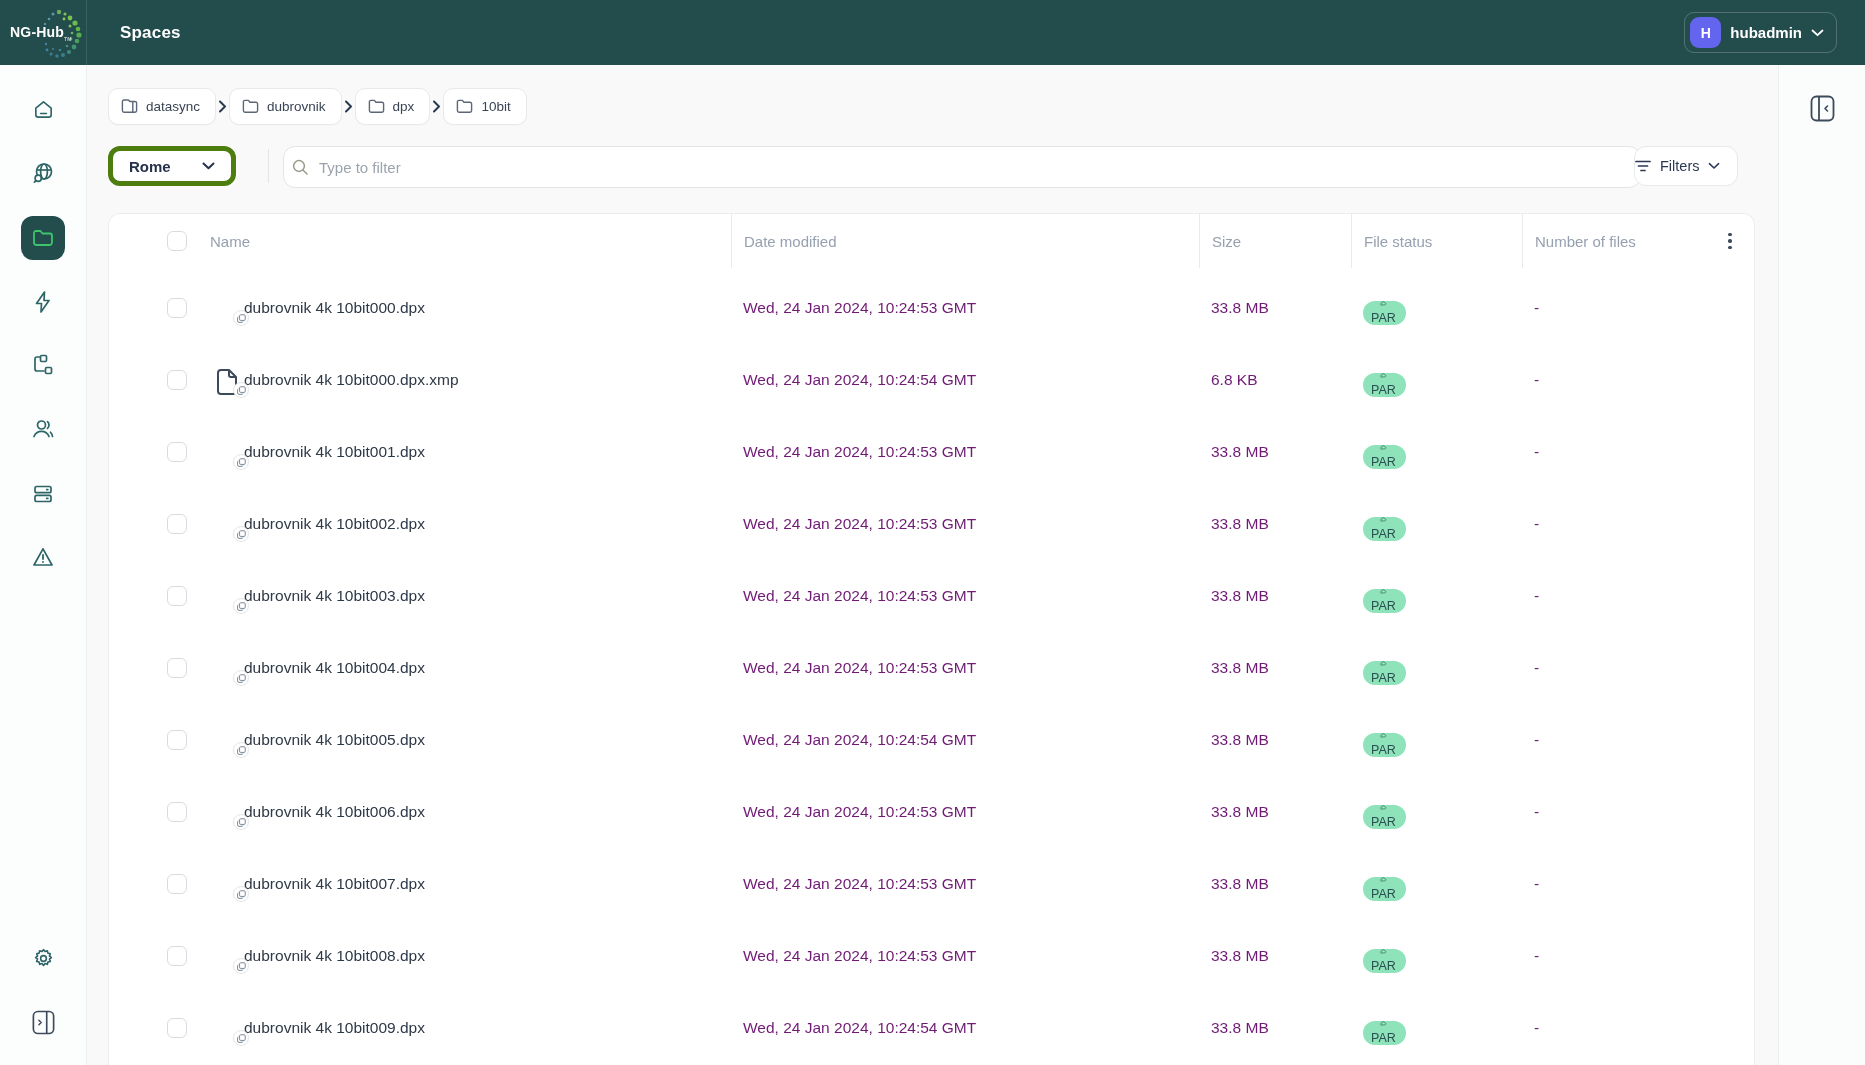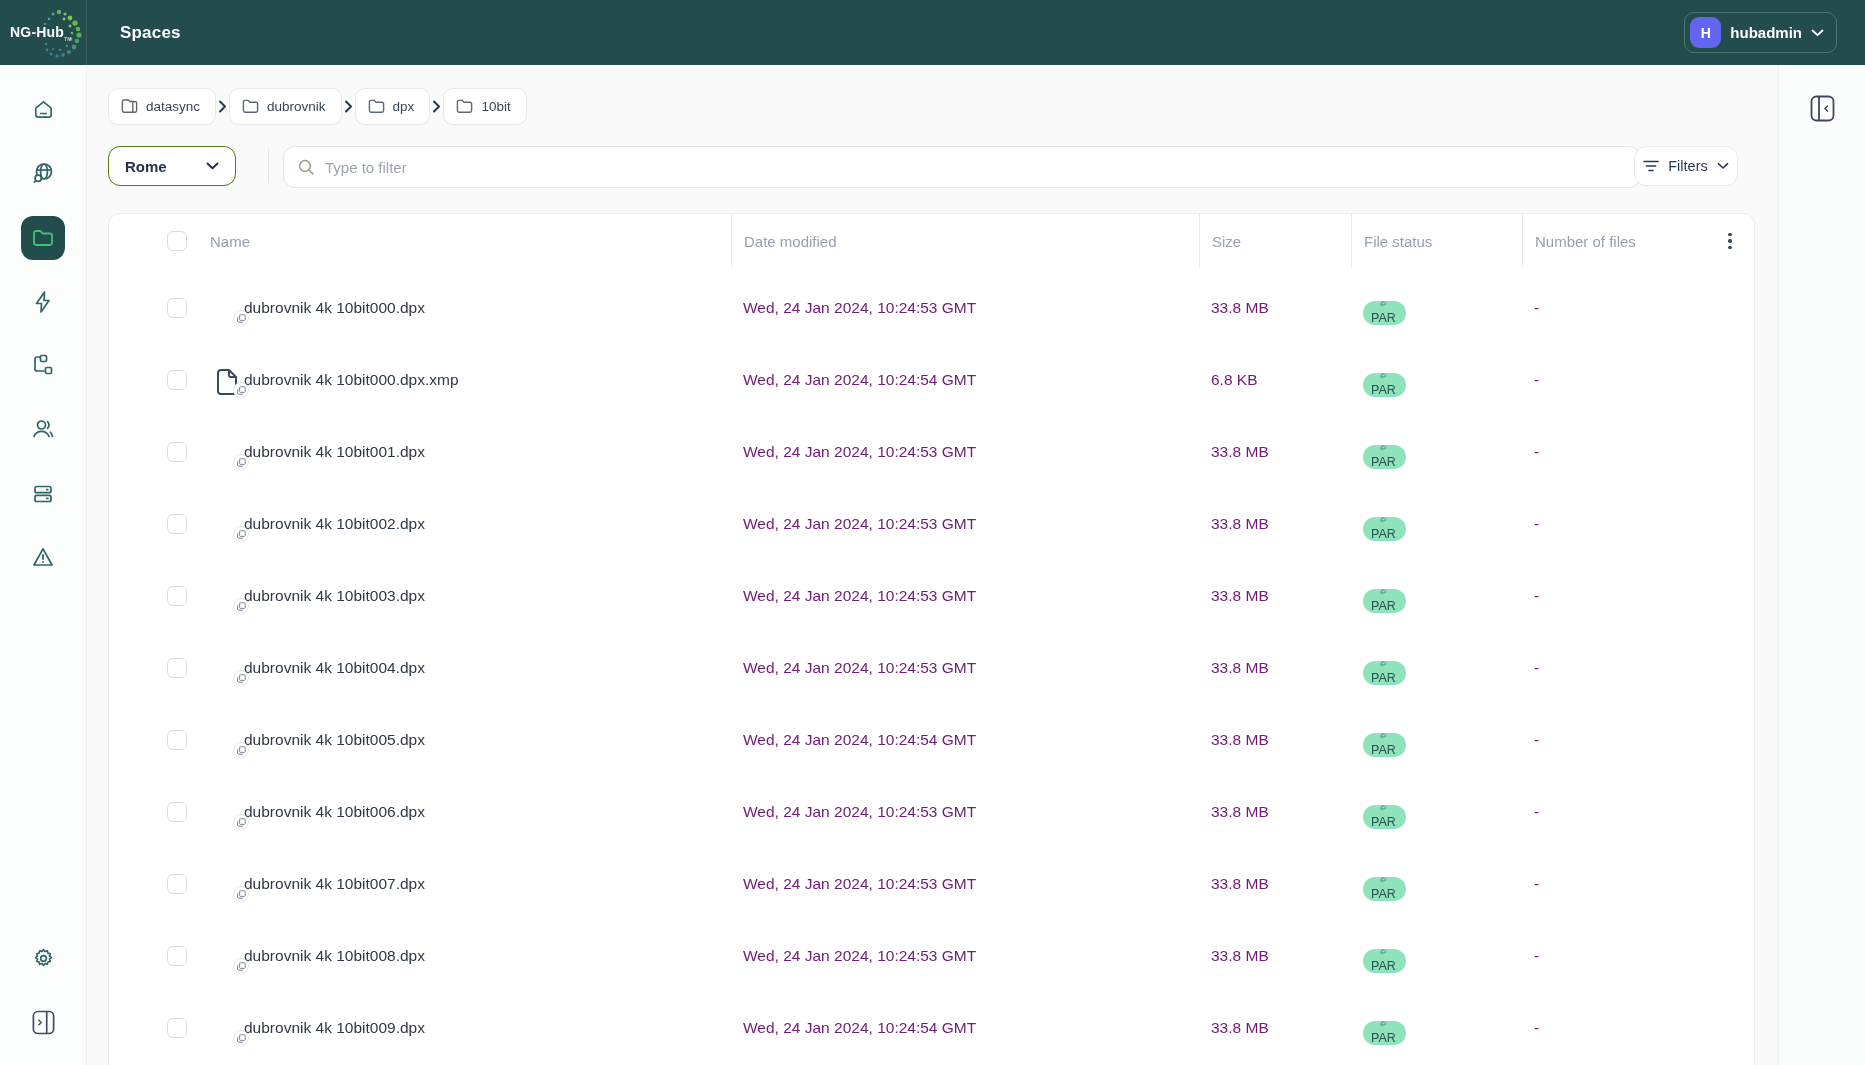--- a/index.html
+++ b/index.html
@@ -32,27 +32,27 @@
   .main { position:absolute; top:65px; left:87px; right:87px; bottom:0; }
 
   
   .crumbs { position:absolute; top:23px; left:21px; display:flex; align-items:center; gap:2px; }
   .crumb { display:flex; align-items:center; gap:8px; height:37px; background:#fff; border:1px solid #e7e9eb; border-radius:10px; padding:0 15px 0 12px; cursor:pointer; box-shadow:0 1px 1px rgba(20,40,40,.02); }
   .crumb-label { font-size:13.5px; color:#3a4454; }
   .crumb-sep { display:flex; align-items:center; }
 
   
   .toolbar { position:absolute; top:81px; left:21px; right:20px; height:42px; }
-  .space-select { position:absolute; left:0; top:0; width:128px; height:40px; background:#fff; border:1px solid #4d7c0f; border-radius:12px; display:flex; align-items:center; justify-content:space-between; padding:0 16px; cursor:pointer; }
+  .space-select { position:absolute; left:0; top:0; width:128px; height:40px; background:#fff; border:5px solid #4d7c0f; border-radius:12px; display:flex; align-items:center; justify-content:space-between; padding:0 16px; cursor:pointer; }
   .space-select .sel-label { font-size:15px; font-weight:bold; color:#26324b; }
   .tb-divider { position:absolute; left:160px; top:3px; width:1px; height:34px; background:#e3e5e7; }
-  .search-box { position:absolute; left:175px; top:0; width:1358px; height:42px; background:#fff; border:1px solid #e3e5e3; border-radius:12px; display:flex; align-items:center; padding:0 14px; gap:10px; }
+  .search-box { position:absolute; left:175px; top:0; width:1358px; height:42px; background:#fff; border:1px solid #e3e5e3; border-radius:12px; display:flex; align-items:center; padding:0 8px; gap:10px; }
   .search-box input { border:none; outline:none; flex:1; font-size:15px; color:#3a4454; font-family:inherit; background:transparent; }
   .search-box input::placeholder { color:#9ba3ad; }
-  .filters-btn { position:absolute; right:20px; top:0; height:40px; width:104px; background:#fff; border:1px solid #e7e9eb; border-radius:12px; display:flex; align-items:center; justify-content:center; gap:9px; cursor:pointer; }
+  .filters-btn { position:absolute; right:20px; top:0; height:40px; width:104px; background:#fff; border:1px solid #e7e9eb; border-radius:12px; display:flex; align-items:center; gap:9px; cursor:pointer; }
   .filters-btn .f-label { font-size:14.5px; color:#2b3852; }
 
   
   .card { position:absolute; top:148px; left:21px; right:23px; bottom:0; background:#fff; border:1px solid #ebedef; border-bottom:none; border-radius:12px 12px 0 0; overflow:hidden; }
   .grid-row { display:grid; grid-template-columns:92px 530px 468px 152px 171px 1fr 44px; align-items:center; }
   .thead { height:54px; color:#97a0af; font-size:15px; }
   .th { height:100%; display:flex; align-items:center; padding-left:12px; }
   .th.first { padding-left:9px; }
   .th.bordered { border-left:1px solid #e8eaed; }
   .th-check { display:flex; justify-content:flex-end; padding-right:14px; height:100%; align-items:center; }

